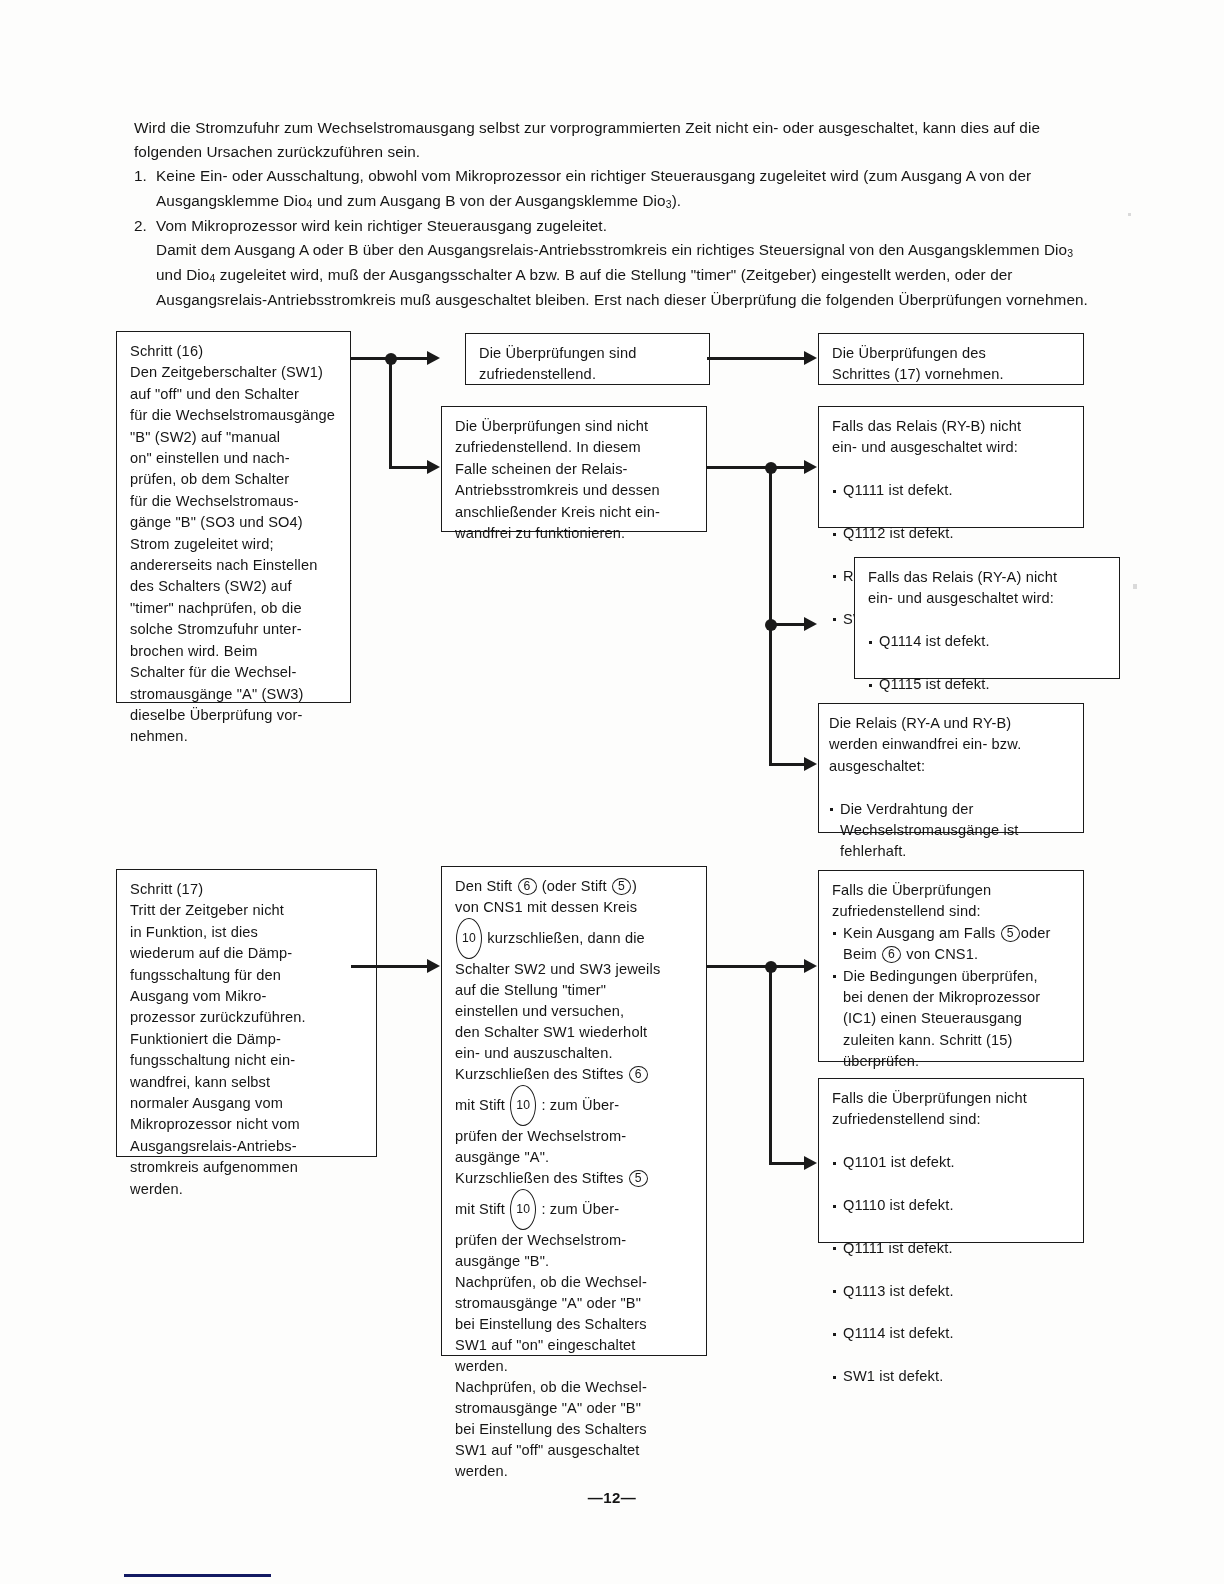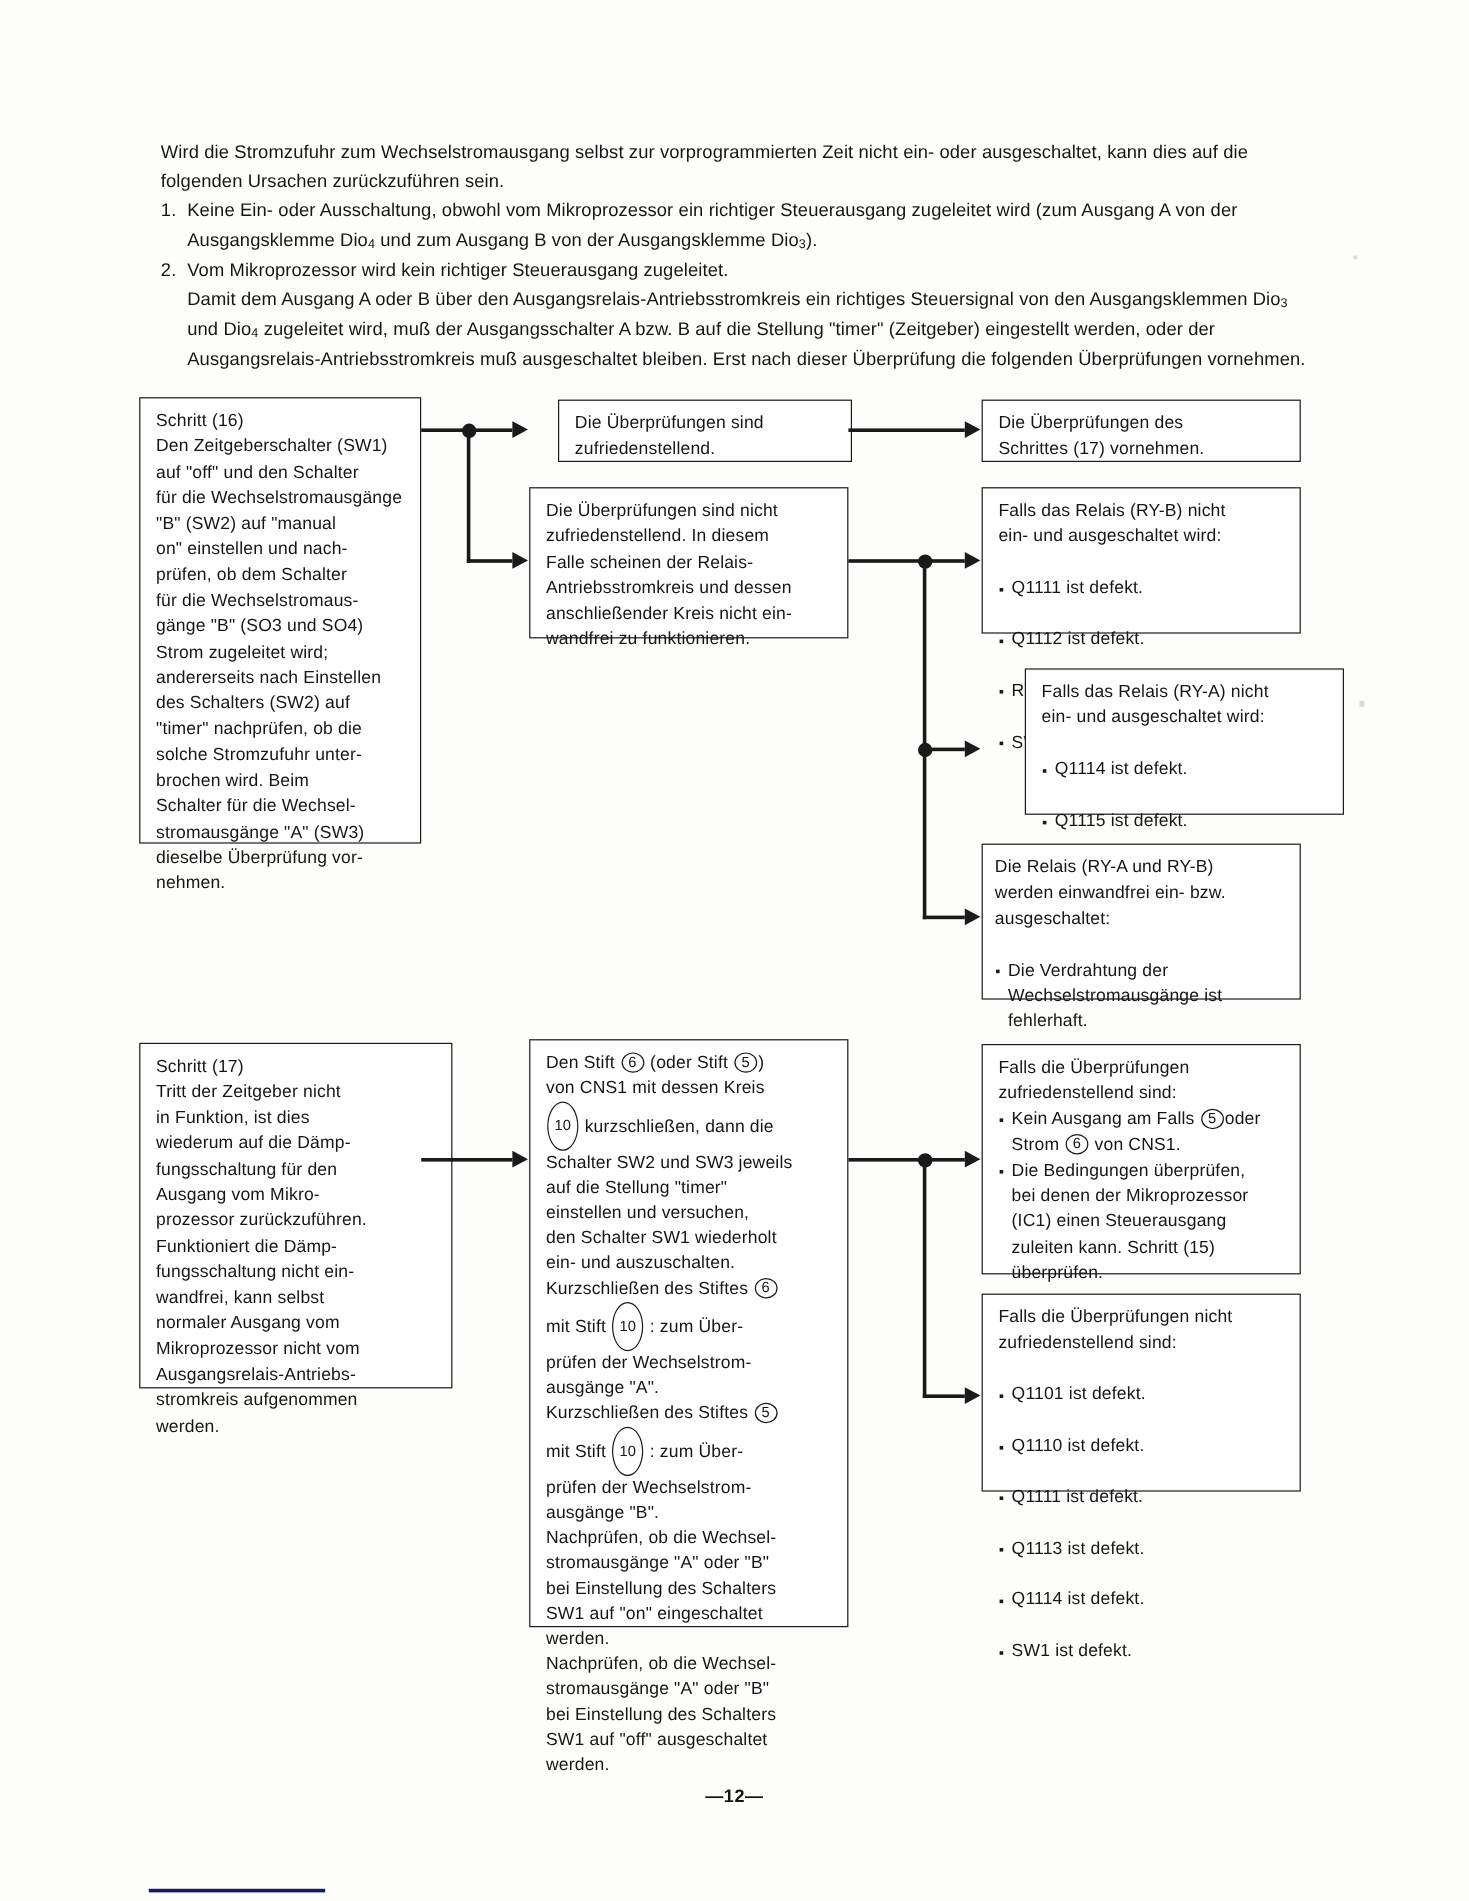--- a/index.html
+++ b/index.html
@@ -299,21 +299,21 @@
 stromausgänge "A" oder "B"
 bei Einstellung des Schalters
 SW1 auf "off" ausgeschaltet
 werden.</div>
     </div>
 
     <div class="node" style="left:818px; top:870px; width:266px; height:192px; white-space:normal;">
       <div style="white-space:pre-line">Falls die Überprüfungen
 zufriedenstellend sind:</div>
       <ul class="bullets">
-        <li><span>Kein Ausgang am Falls</span> <span class="circ">5</span><span>oder</span><br><span>Strom</span> <span class="circ">6</span> <span>von CNS1.</span></li>
+        <li><span>Kein Ausgang am Falls</span> <span class="circ">5</span><span>oder</span><br><span>Beim</span> <span class="circ">6</span> <span>von CNS1.</span></li>
         <li style="white-space:pre-line">Die Bedingungen überprüfen,
 bei denen der Mikroprozessor
 (IC1)    einen    Steuerausgang
 zuleiten kann. Schritt (15)
 überprüfen.</li>
       </ul>
     </div>
 
     <div class="node" style="left:818px; top:1078px; width:266px; height:165px;"><span>Falls die Überprüfungen nicht
 zufriedenstellend sind:</span>

